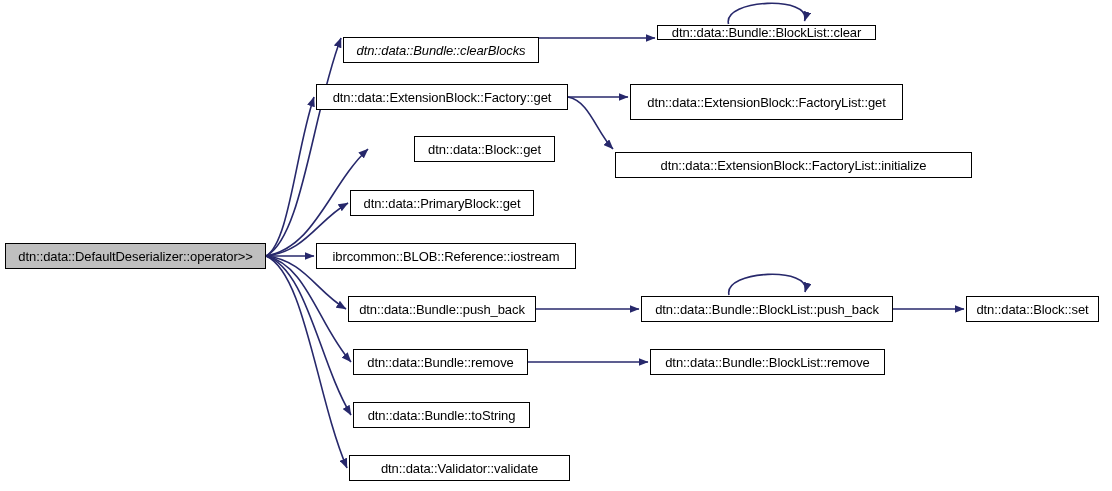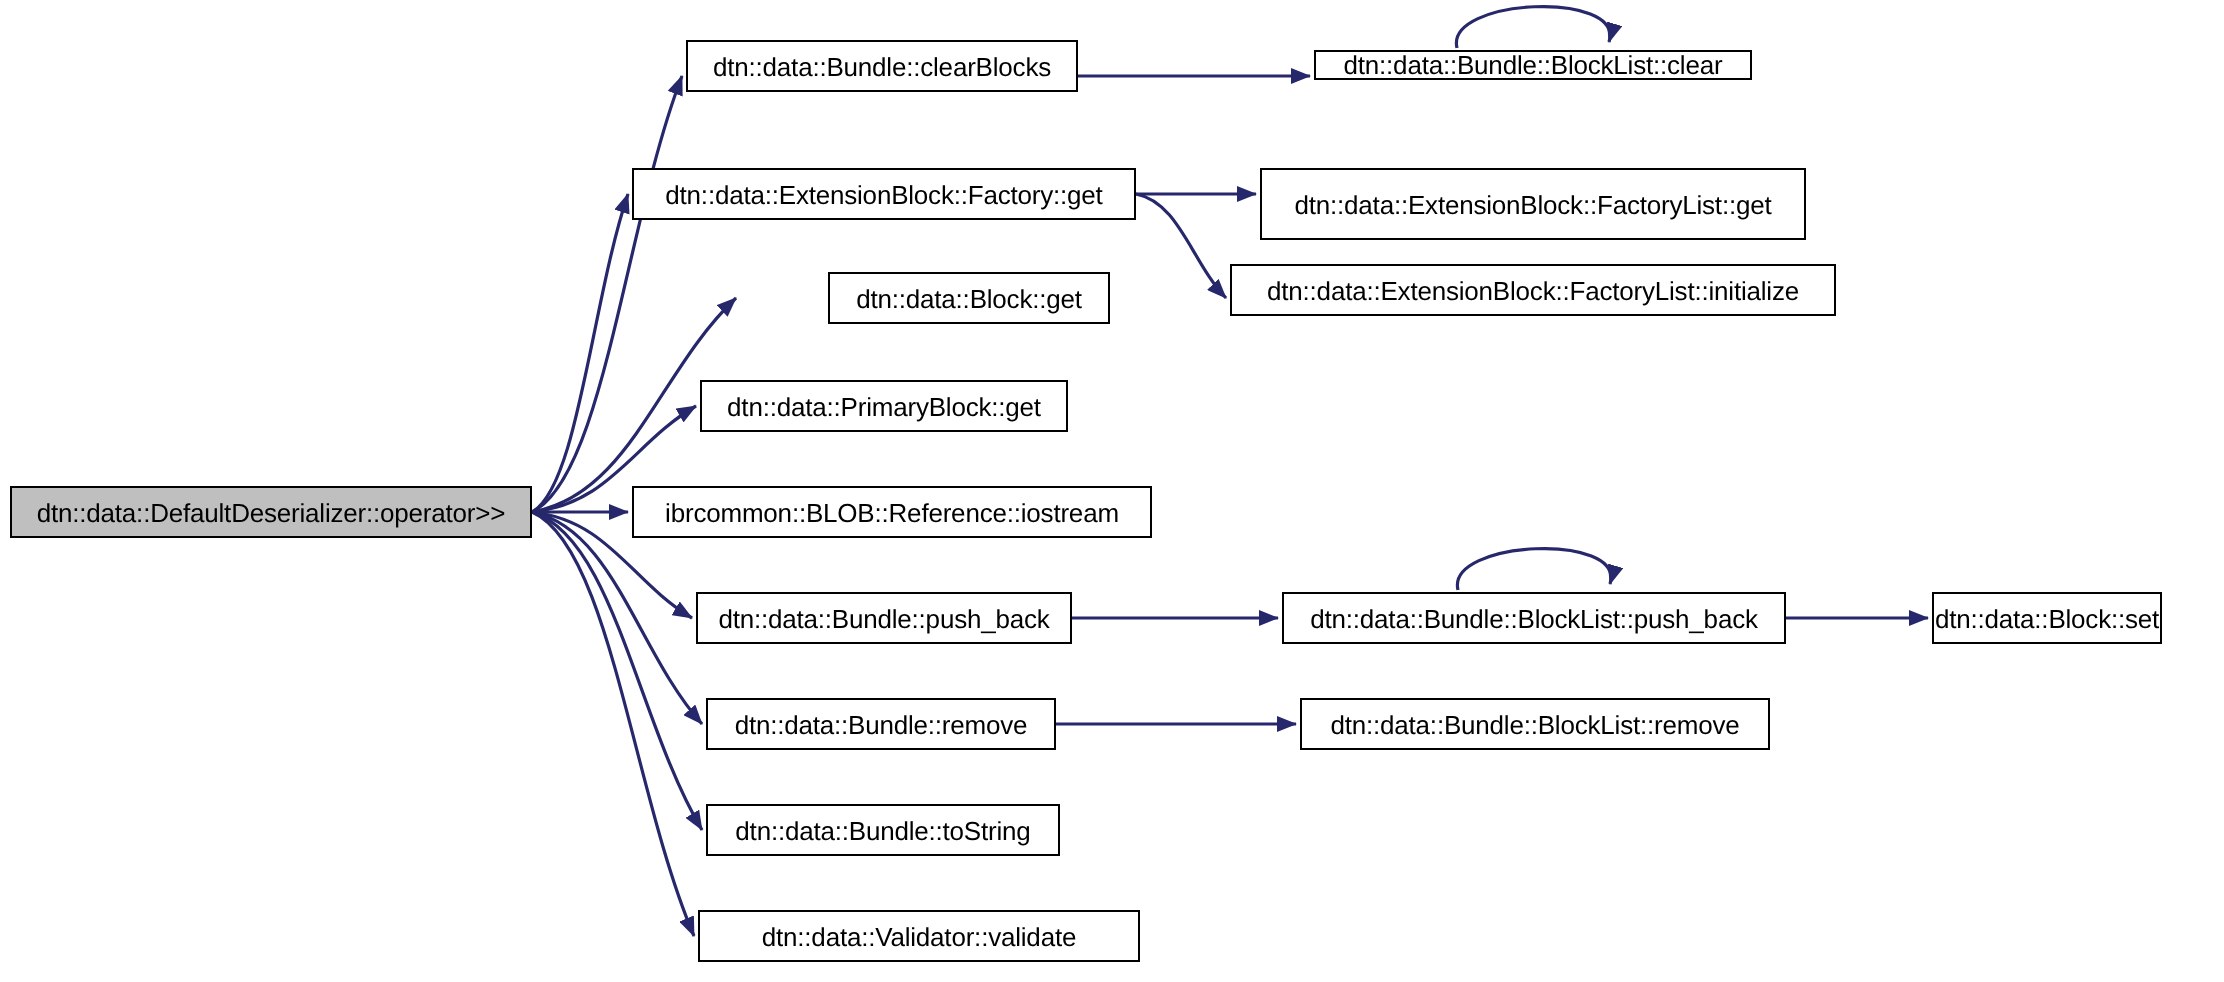--- a/index.html
+++ b/index.html
@@ -75,21 +75,21 @@
         <path d="M893,309 L964,309" marker-end="url(#arrow)"></path>
         <path d="M728.5,24 C722.5,-1 812.5,-5 804.5,21" marker-end="url(#arrow)"></path>
         <path d="M729,295 C723,270 813,266 805,292" marker-end="url(#arrow)"></path>
       </g>
   </svg>
 
   <div id="node-layer">
       <div class="node root" style="left: 5px; top: 243px; width: 261px; height: 26px;">
         <span class="node-label">dtn::data::DefaultDeserializer::operator&gt;&gt;</span>
       </div>
-      <div class="node" style="left: 343px; top: 20px; width: 196px; height: 26px;">
+      <div class="node" style="left: 343px; top: 37px; width: 196px; height: 26px; font-style: italic;">
         <span class="node-label">dtn::data::Bundle::clearBlocks</span>
       </div>
       <div class="node" style="left: 316px; top: 84px; width: 252px; height: 26px;">
         <span class="node-label">dtn::data::ExtensionBlock::Factory::get</span>
       </div>
       <div class="node" style="left: 370px; top: 136px; width: 141px; height: 26px; margin-left: 44px;">
         <span class="node-label">dtn::data::Block::get</span>
       </div>
       <div class="node" style="left: 350px; top: 190px; width: 184px; height: 26px;">
         <span class="node-label">dtn::data::PrimaryBlock::get</span>
@@ -108,27 +108,27 @@
       </div>
       <div class="node" style="left: 349px; top: 455px; width: 221px; height: 26px;">
         <span class="node-label">dtn::data::Validator::validate</span>
       </div>
       <div class="node" style="left: 657px; top: 25px; width: 219px; height: 15px;">
         <span class="node-label">dtn::data::Bundle::BlockList::clear</span>
       </div>
       <div class="node" style="left: 630px; top: 84px; width: 273px; height: 36px;">
         <span class="node-label">dtn::data::ExtensionBlock::FactoryList::get</span>
       </div>
-      <div class="node" style="left: 615px; top: 132px; width: 303px; height: 26px;">
+      <div class="node" style="left: 615px; top: 152px; width: 357px; height: 26px;">
         <span class="node-label">dtn::data::ExtensionBlock::FactoryList::initialize</span>
       </div>
       <div class="node" style="left: 641px; top: 296px; width: 252px; height: 26px;">
         <span class="node-label">dtn::data::Bundle::BlockList::push_back</span>
       </div>
       <div class="node" style="left: 650px; top: 349px; width: 235px; height: 26px;">
         <span class="node-label">dtn::data::Bundle::BlockList::remove</span>
       </div>
-      <div class="node" style="left: 966px; top: 296px; width: 115px; height: 26px; align-items: center;">
+      <div class="node" style="left: 966px; top: 296px; width: 133px; height: 26px; align-items: center;">
         <span class="node-label">dtn::data::Block::set</span>
       </div>
     </div>
 
 </div>
 
 </body></html>

